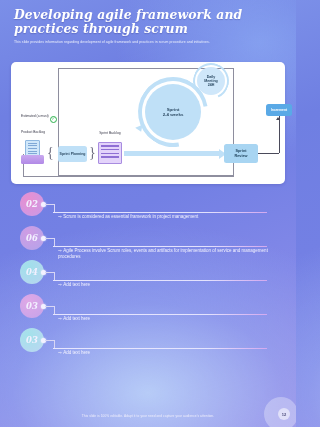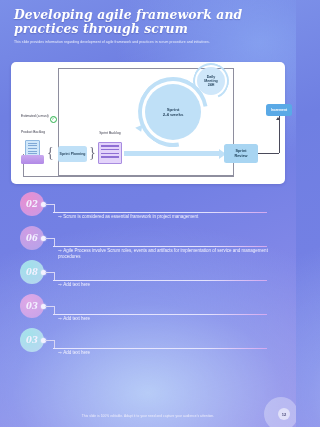--- a/index.html
+++ b/index.html
@@ -236,21 +236,21 @@
     <div class="row">
       <div class="num" style="background: radial-gradient(circle at 35% 30%, rgb(207, 156, 228), rgb(179, 164, 234));">06</div>
       <div class="dot"></div>
       <div class="elbow"></div>
       <div class="elbowv"></div>
       <div class="rule"></div>
       <div class="txt"><span class="ar">⇒</span><span>Agile Process involve  Scrum roles, events and artifacts for implementation of service and management procedures</span></div>
     </div>
 
     <div class="row">
-      <div class="num" style="background: radial-gradient(circle at 35% 30%, rgb(159, 224, 234), rgb(185, 212, 240));">08</div>
+      <div class="num" style="background: radial-gradient(circle at 35% 30%, rgb(159, 224, 234), rgb(185, 212, 240));">04</div>
       <div class="dot"></div>
       <div class="elbow"></div>
       <div class="elbowv"></div>
       <div class="rule"></div>
       <div class="txt"><span class="ar">⇒</span><span>Add text here</span></div>
     </div>
 
     <div class="row">
       <div class="num" style="background: radial-gradient(circle at 35% 30%, rgb(223, 168, 230), rgb(197, 163, 234));">03</div>
       <div class="dot"></div>

